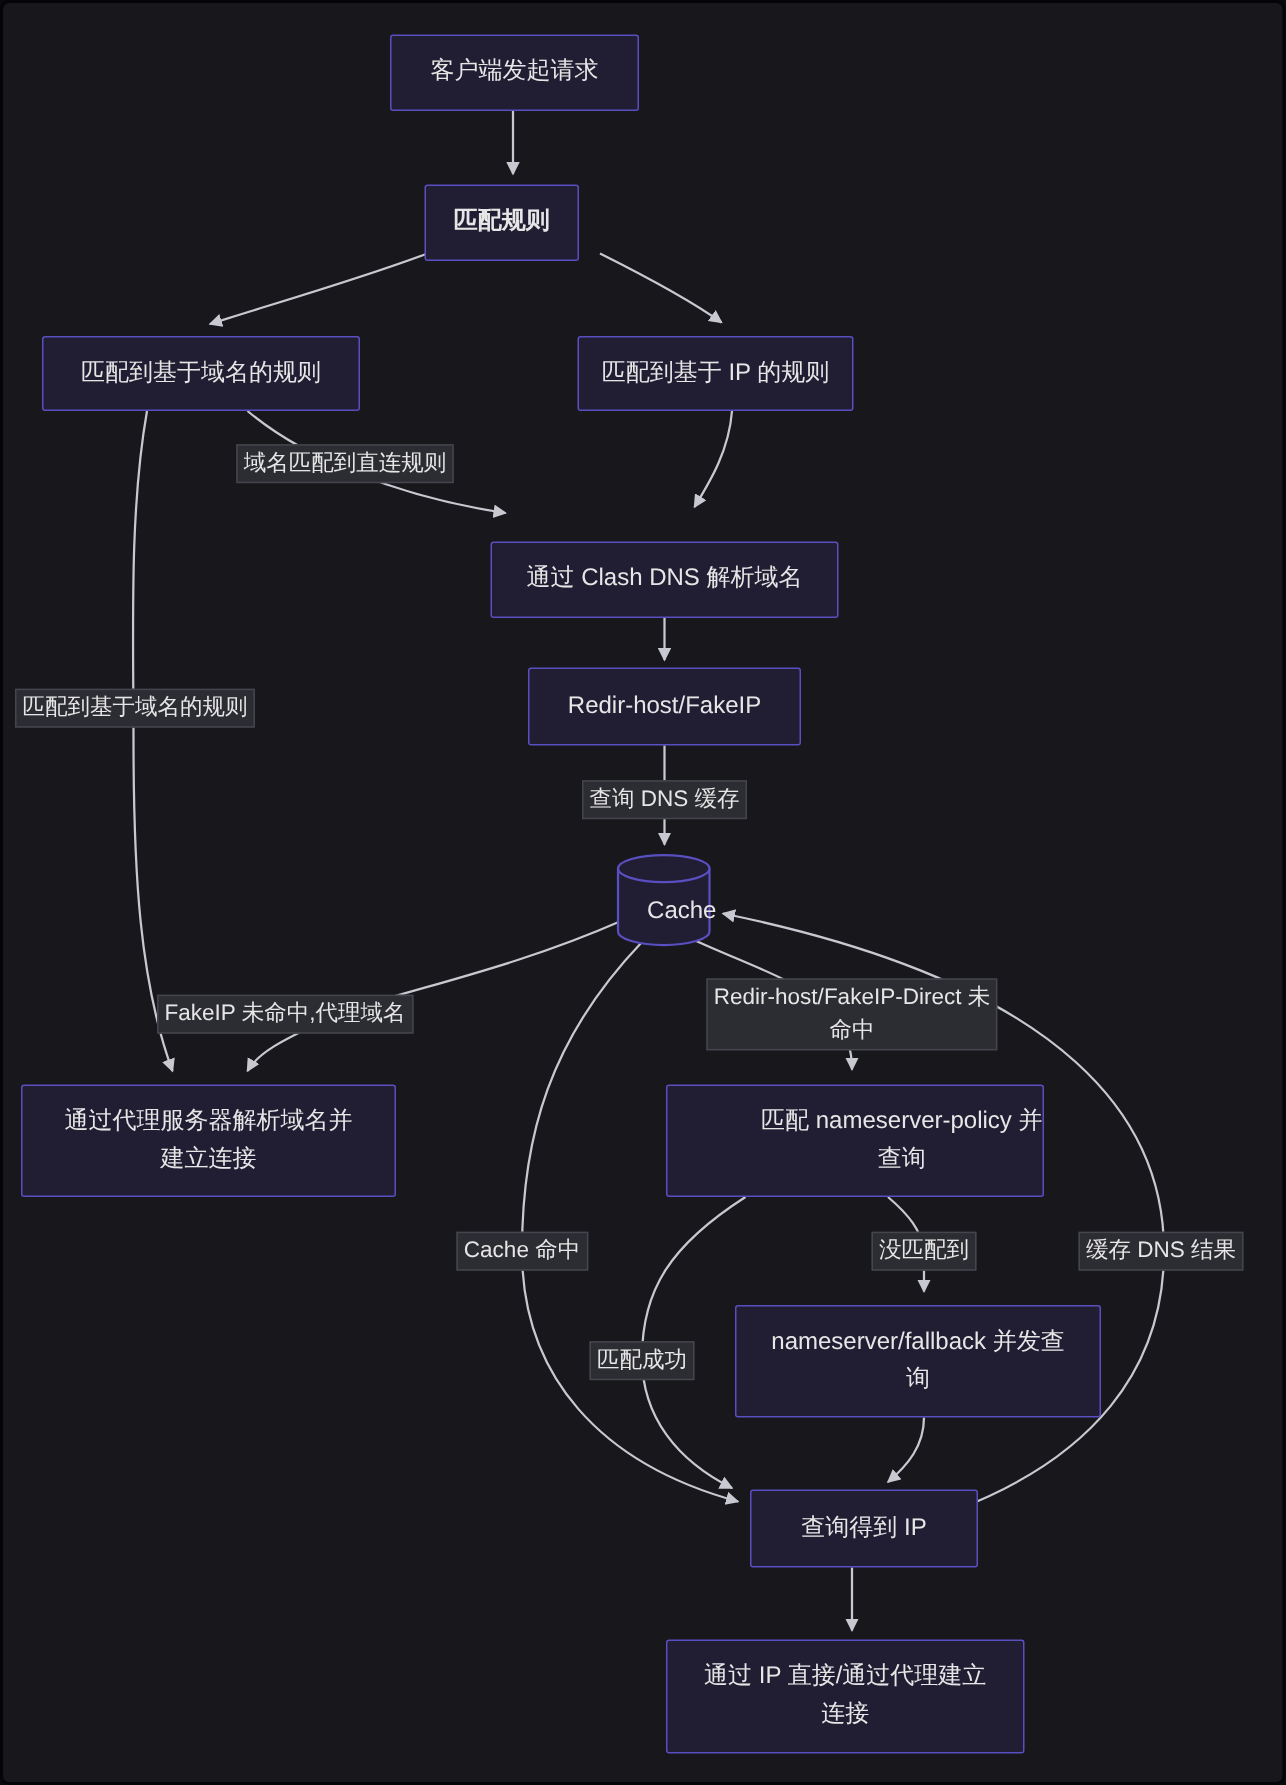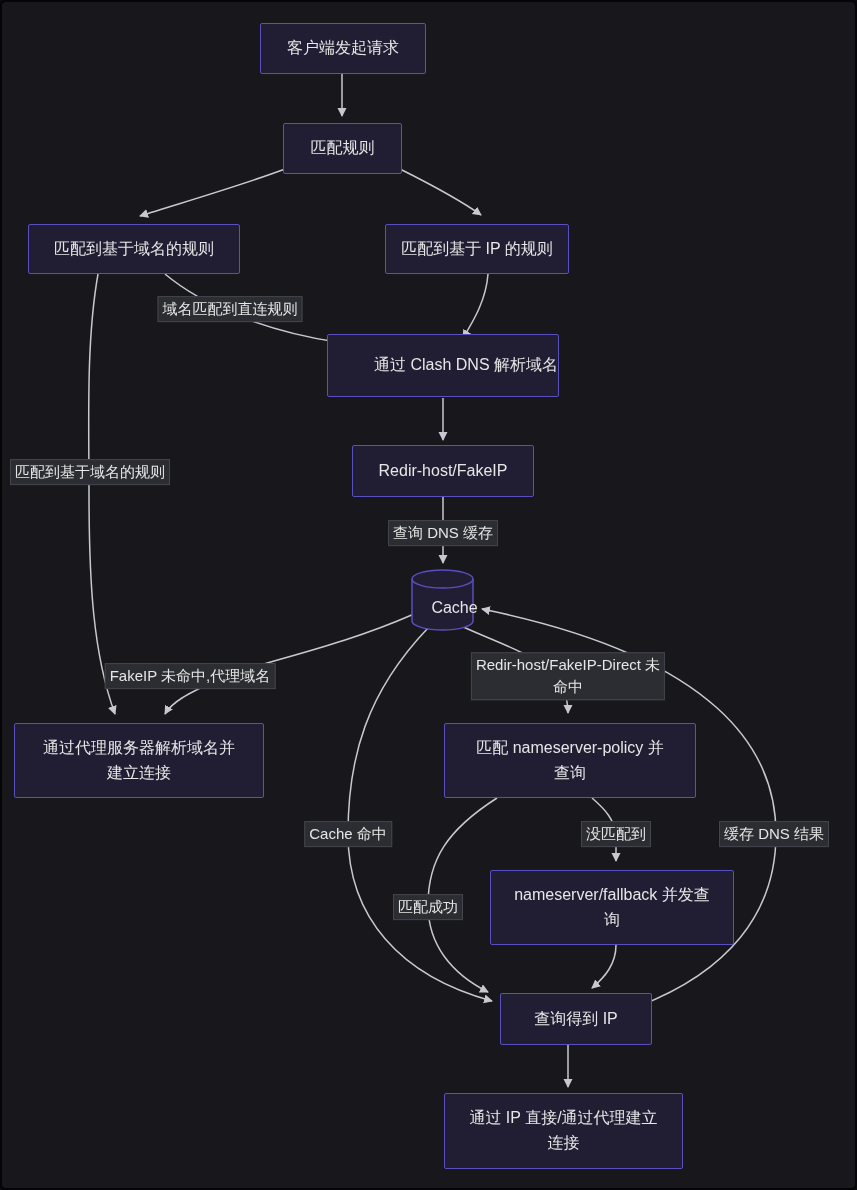--- a/index.html
+++ b/index.html
@@ -78,48 +78,48 @@
     <g>
       <path d="M410,577 v42 a30.5,9 0 0 0 61,0 v-42" fill="#211d33" stroke="#5a4fc0" stroke-width="1.5"></path>
       <ellipse cx="440.5" cy="577" rx="30.5" ry="9" fill="#211d33" stroke="#5a4fc0" stroke-width="1.5"></ellipse>
     </g>
   </svg>
 
   <div class="node" style="left:258px;top:21px;width:166px;height:51px;">
     <span class="txt">客户端发起请求</span>
   </div>
 
-  <div class="node" style="left:281px;top:121px;width:119px;height:51px;">
+  <div class="node" style="left:281px;top:121px;width:103px;height:51px;font-weight:bold;">
     <span class="txt">匹配规则</span>
   </div>
 
   <div class="node" style="left:26px;top:222px;width:212px;height:50px;">
     <span class="txt">匹配到基于域名的规则</span>
   </div>
 
   <div class="node" style="left:383px;top:222px;width:184px;height:50px;">
     <span class="txt">匹配到基于 IP 的规则</span>
   </div>
 
-  <div class="node" style="left:325px;top:332px;width:232px;height:63px;justify-content:flex-end;">
+  <div class="node" style="left:325px;top:359px;width:232px;height:51px;">
     <span class="txt">通过 Clash DNS 解析域名</span>
   </div>
 
   <div class="node" style="left:350px;top:443px;width:182px;height:52px;">
     <span class="txt">Redir-host/FakeIP</span>
   </div>
 
   <div class="cyl-label" style="left:410px;top:592px;width:61px;height:28px;">Cache</div>
 
   <div class="node" style="left:12px;top:721px;width:250px;height:75px;">
     <span class="txt">通过代理服务器解析域名并
 建立连接</span>
   </div>
 
-  <div class="node" style="left:442px;top:721px;width:252px;height:75px;">
+  <div class="node" style="left:442px;top:721px;width:252px;height:75px;justify-content:flex-end;">
     <span class="txt">匹配 nameserver-policy 并
 查询</span>
   </div>
 
   <div class="node" style="left:488px;top:868px;width:244px;height:75px;">
     <span class="txt">nameserver/fallback 并发查
 询</span>
   </div>
 
   <div class="node" style="left:498px;top:991px;width:152px;height:52px;">

